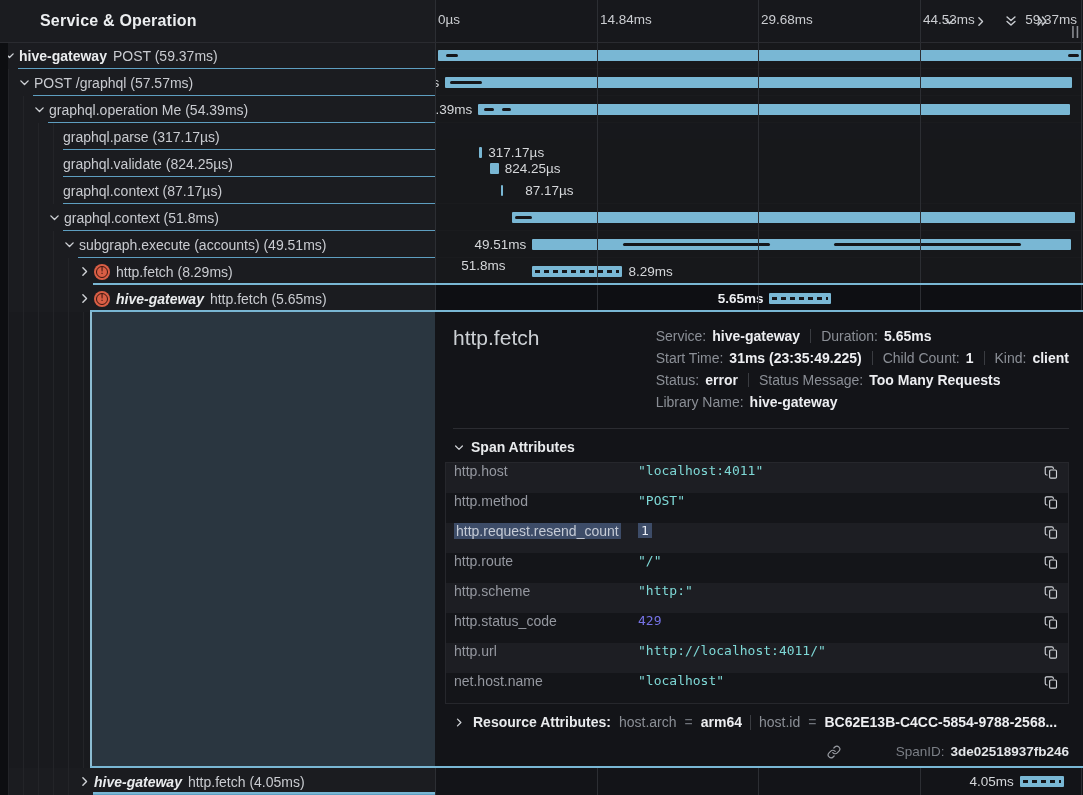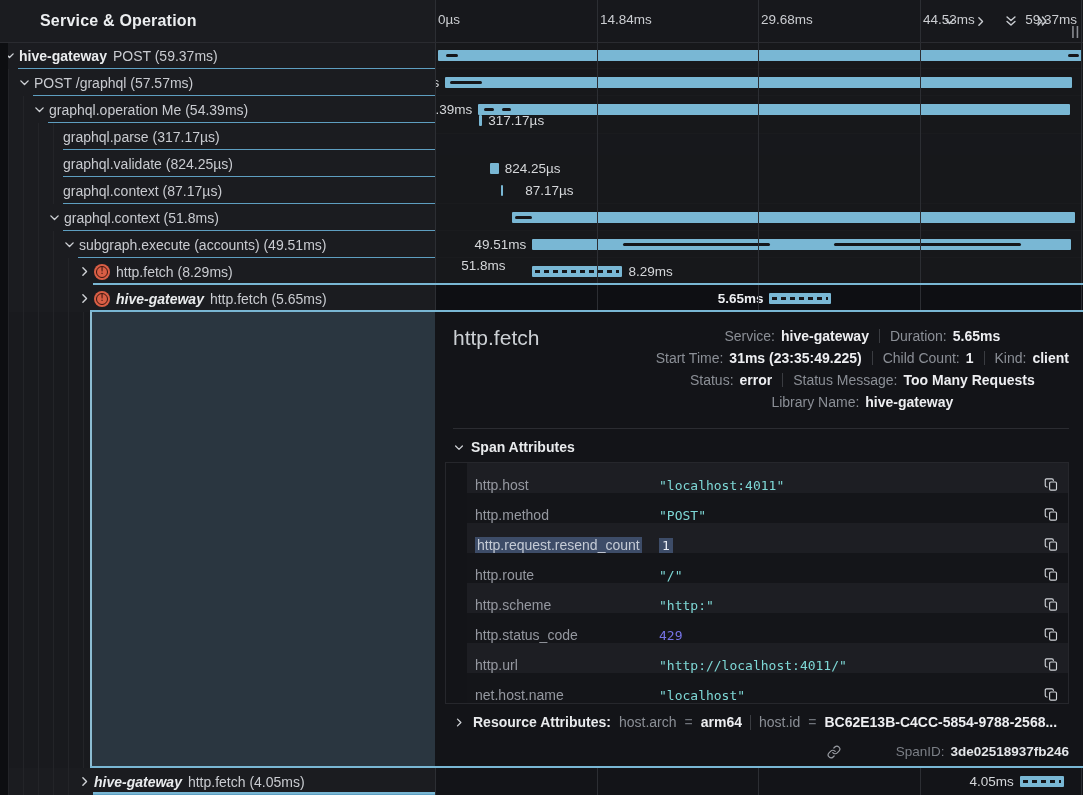--- a/index.html
+++ b/index.html
@@ -44,31 +44,31 @@
   .bar .dashes{position:absolute;left:3px;right:3px;top:4px;height:3px;
                background:repeating-linear-gradient(90deg,#15161a 0 5px,rgba(0,0,0,0) 5px 9px);}
   .bar-label{position:absolute;top:0;height:27px;line-height:27px;font-size:13.5px;color:#d5d7da;
              white-space:nowrap;z-index:5;}
   .bar-label.selstrong{font-weight:700;color:#eceef1;}
   
   .teal-line{position:absolute;height:2px;background:#79b7d4;z-index:6;}
   
   .detail{position:absolute;left:435px;top:312px;width:648px;height:456px;background:#131418;z-index:5;box-sizing:border-box;}
   .detail-title{position:absolute;left:18px;top:14px;font-size:21px;color:#ccd0d4;}
-  .meta{position:absolute;right:14px;top:13px;display:flex;flex-direction:column;align-items:center;gap:0;}
+  .meta{position:absolute;right:14px;top:13px;display:flex;flex-direction:column;align-items:flex-start;gap:0;}
   .meta-line{display:flex;align-items:center;gap:10px;height:22px;font-size:14px;}
   .meta-line .ml-label{color:#8b8f96;}
   .meta-line .ml-value{color:#edeef1;font-weight:700;margin-left:-4px;}
   .meta-div{width:1px;height:14px;background:#3a3c41;}
   .detail-sep{position:absolute;left:18px;right:14px;top:116px;height:1px;background:#2b2c31;}
   .attr-head{position:absolute;left:18px;top:127px;display:flex;align-items:center;gap:6px;color:#e8eaec;
              font-size:14px;font-weight:700;cursor:pointer;}
   .attr-head .chev{width:12px;height:12px;color:#cfd2d6;display:flex;align-items:center;}
   #attr-table{position:absolute;left:10px;right:14px;top:150px;border:1px solid #26272c;box-sizing:border-box;}
-  .attr-row{display:flex;align-items:flex-end;height:30px;padding:0 8px;font-size:14px;box-sizing:border-box;margin-left:21px;}
+  .attr-row{display:flex;align-items:flex-start;height:30px;padding:0 8px;font-size:14px;box-sizing:border-box;}
   .attr-row.light{background:#1d1e23;}
   .attr-row.dark{background:#141519;}
   .attr-key{width:184px;flex:none;color:#9598a0;white-space:nowrap;overflow:hidden;}
   .attr-key .selhl{background:#3d4c68;color:#c5cbd6;padding:1px 2px;}
   .attr-val{flex:1;font-family:"DejaVu Sans Mono",monospace;font-size:13px;white-space:nowrap;overflow:hidden;}
   .attr-val.str{color:#7ed8d6;}
   .attr-val.num{color:#7673e6;}
   .attr-val .selhl{background:#3d4c68;color:#e8ecf4;padding:1px 3px;}
   .copy-btn{flex:none;width:18px;height:18px;color:#d2d5da;cursor:pointer;display:flex;align-items:center;justify-content:center;background:none;border:none;padding:0;}
   .resource{position:absolute;left:18px;top:402px;display:flex;align-items:center;gap:8px;font-size:14px;white-space:nowrap;}
@@ -261,21 +261,21 @@
         </div>
         <div class="bar-label" style="right: 643.839px;">57.57ms</div>
       </div>
       <div class="tl-row" style="top: 54px;">
         <div class="bar" style="left: 43.3475px; width: 591.813px;">
           <div class="mark" style="left: 5.44046px; width: 9.79282px;"></div>
           <div class="mark" style="left: 23.938px; width: 8.70473px;"></div>
         </div>
         <div class="bar-label" style="right: 610.653px;">54.39ms</div>
       </div>
-      <div class="tl-row" style="top: 65px;">
+      <div class="tl-row" style="top: 97px;">
         <div class="bar" style="left: 43.8915px; width: 3.44925px;"></div>
         <div class="bar-label" style="left: 53.3408px;">317.17µs</div>
       </div>
       <div class="tl-row" style="top: 101px; margin-top: 12px;">
         <div class="bar" style="left: 54.7724px; width: 8.96588px;"></div>
         <div class="bar-label" style="left: 69.7383px;">824.25µs</div>
       </div>
       <div class="tl-row" style="top: 135px;">
         <div class="bar" style="left: 66.1974px; width: 2px;"></div>
         <div class="bar-label" style="left: 74.1974px; margin-left: 16px;">87.17µs</div>

